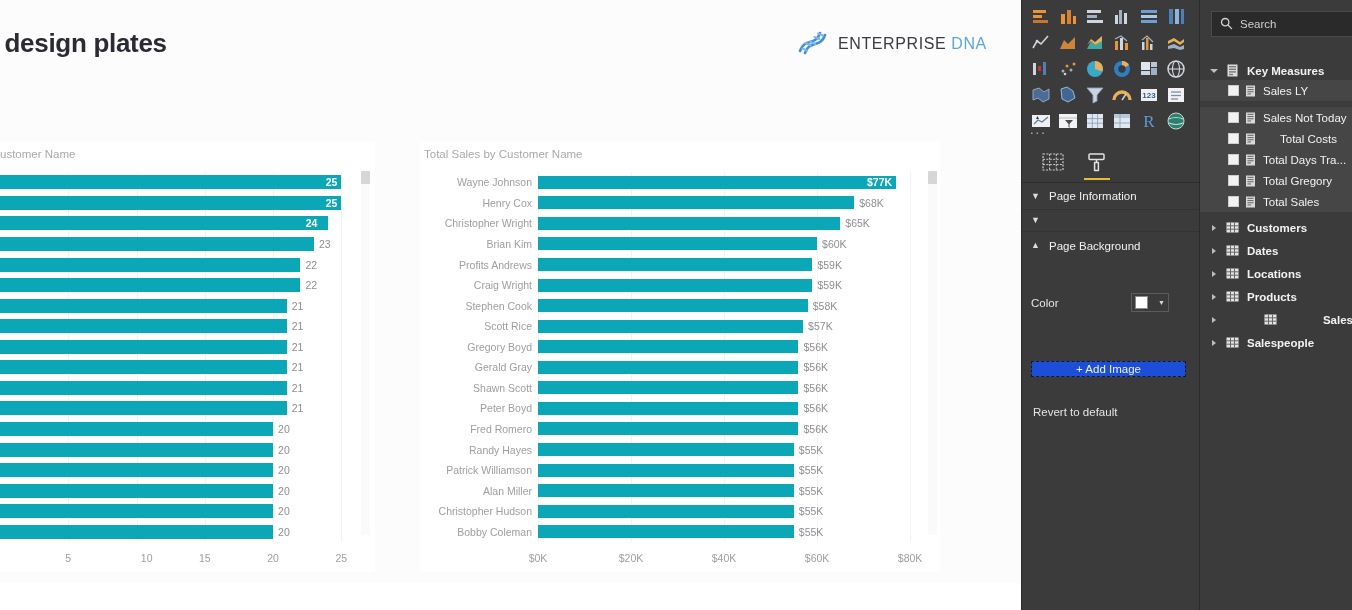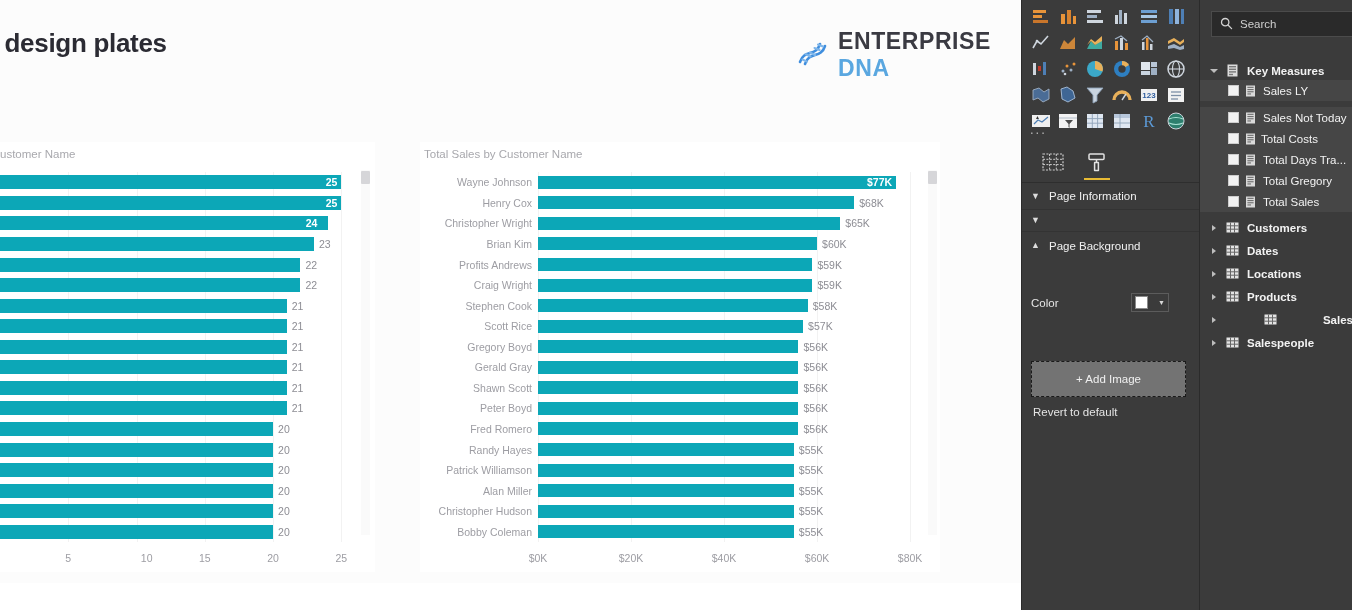--- a/index.html
+++ b/index.html
@@ -33,21 +33,21 @@
     position: absolute; left: -18px; top: 28px;
     font-size: 26px; font-weight: bold; color: #2b2b33;
     letter-spacing: -0.3px;
     white-space: nowrap;
   }
 
   .logo-wrap {
     position: absolute; left: 795px; top: 28px;
     display: flex; align-items: center; gap: 9px;
   }
-  .logo-text { font-size: 23px; font-weight: bold; letter-spacing: 0.6px; }
+  .logo-text { font-size: 16px; font-weight: normal; letter-spacing: 0.6px; }
   .logo-ent { color: #3a3a42; }
   .logo-dna { color: #5aa7e0; }
 
   
   .chart { position: absolute; background: #ffffff; }
   .chart-title {
     position: absolute; left: 10px; top: 6px;
     font-size: 11.5px; color: #a8a8ad; font-weight: normal;
     white-space: nowrap;
   }
@@ -181,25 +181,25 @@
 
   .spinner {
     background: #545454;
     height: 21px; width: 48px;
     display: flex; align-items: center; justify-content: space-between;
     padding: 0 6px;
     color: #f2f2f2; font-size: 11.5px;
   }
   .add-image-btn {
     position: absolute;
-    background: #737373;
+    background: #1d4ed8;
     border: 1px dashed #1a1a1a;
     color: #f0f0f0; font-size: 11.5px;
     display: flex; align-items: center; justify-content: center;
-    height: 36px;
+    height: 16px;
   }
   .revert-link {
     position: absolute;
     color: #e4e4e4; font-size: 11.5px;
   }
 
   
   .fields-pane {
     position: absolute; left: 1199px; top: 0;
     width: 153px; height: 610px;
@@ -722,21 +722,21 @@
           <span style="margin-left:28px" class="chk"></span>
           <span style="margin-left:6px">
             <svg class="tbl-icon" width="11" height="12" viewBox="0 0 11 12">
               <rect x="1" y="0.5" width="9" height="11" fill="#d9d9d9"></rect>
               <rect x="2.4" y="1.8" width="6.2" height="1.1" fill="#6e6e6e"></rect>
               <rect x="2.4" y="4" width="6.2" height="1.1" fill="#6e6e6e"></rect>
               <rect x="2.4" y="6.2" width="6.2" height="1.1" fill="#6e6e6e"></rect>
               <rect x="2.4" y="8.4" width="3.6" height="1.1" fill="#6e6e6e"></rect>
             </svg>
           </span>
-          <span style="margin-left:5px">Total Costs</span>
+          <span style="margin-left:24px">Total Costs</span>
         </div>
         <div class="field-node measure" style="top: 149px;">
           <span style="margin-left:28px" class="chk"></span>
           <span style="margin-left:6px">
             <svg class="tbl-icon" width="11" height="12" viewBox="0 0 11 12">
               <rect x="1" y="0.5" width="9" height="11" fill="#d9d9d9"></rect>
               <rect x="2.4" y="1.8" width="6.2" height="1.1" fill="#6e6e6e"></rect>
               <rect x="2.4" y="4" width="6.2" height="1.1" fill="#6e6e6e"></rect>
               <rect x="2.4" y="6.2" width="6.2" height="1.1" fill="#6e6e6e"></rect>
               <rect x="2.4" y="8.4" width="3.6" height="1.1" fill="#6e6e6e"></rect>

